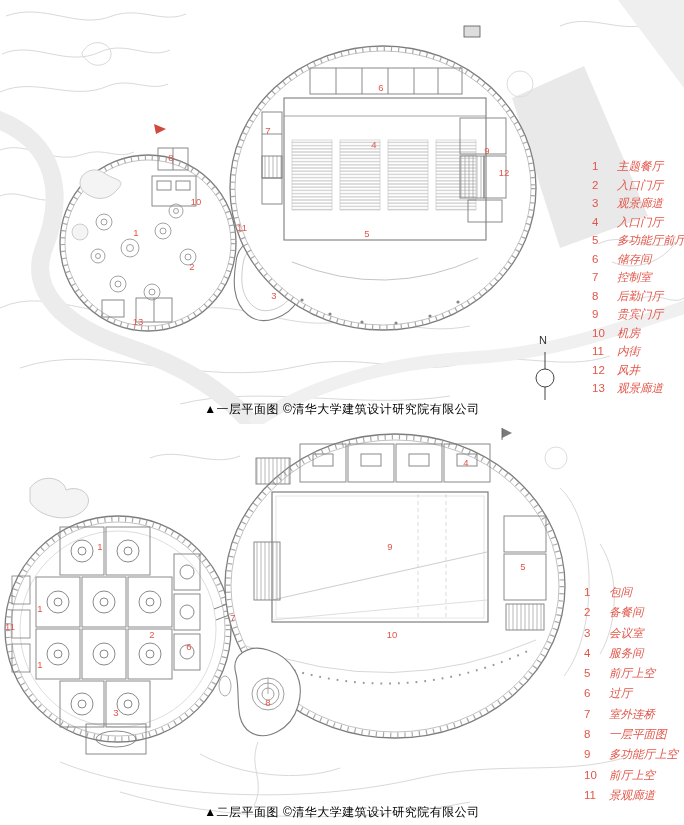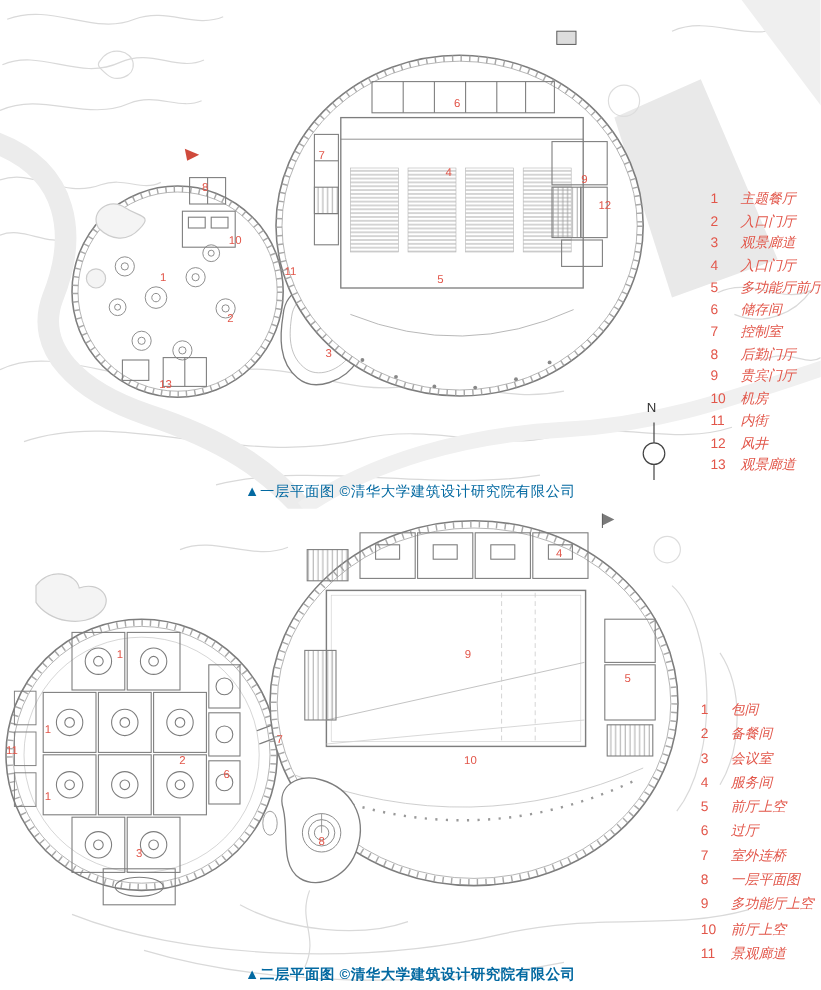--- a/index.html
+++ b/index.html
@@ -13,23 +13,23 @@
   .markers { position:absolute; top:0; left:0; width:100%; height:100%; pointer-events:none; }
   .marker { position:absolute; transform:translate(-50%,-50%); font-size:9.5px; color:var(--red); }
   .legend { position:absolute; margin:0; padding:0; list-style:none; color:var(--red);
             font-size:11.5px; }
   .legend li { display:flex; align-items:baseline; }
   .legend .num { flex:0 0 17px; text-align:left; }
   .legend .lab { padding-left:8px; white-space:nowrap;font-style:italic; }
   #fig1 .legend { left:592px; top:157px; line-height:18.5px; }
   #fig2 .legend { left:584px; top:158px; line-height:20.3px; }
   .caption { position:absolute; left:0; right:96px; text-align:center; font-size:12px;
-             color:#0369a1; margin:0; letter-spacing:0.5px; }
+             color:#000000; margin:0; letter-spacing:0.5px; }
   #fig1 .caption { bottom:6px; right:0; }
-  #fig2 .caption { bottom:4px; right:0;font-weight:bold; }
+  #fig2 .caption { bottom:4px; right:0; }
   .north-label { position:absolute; left:539px; top:334px; font-size:11px; color:#333; }
 </style>
 </head>
 <body>
 
 <div class="page">
 
   <section class="figure" id="fig1">
     <svg class="plan" width="684" height="424" viewBox="0 0 684 424">
       <defs>

